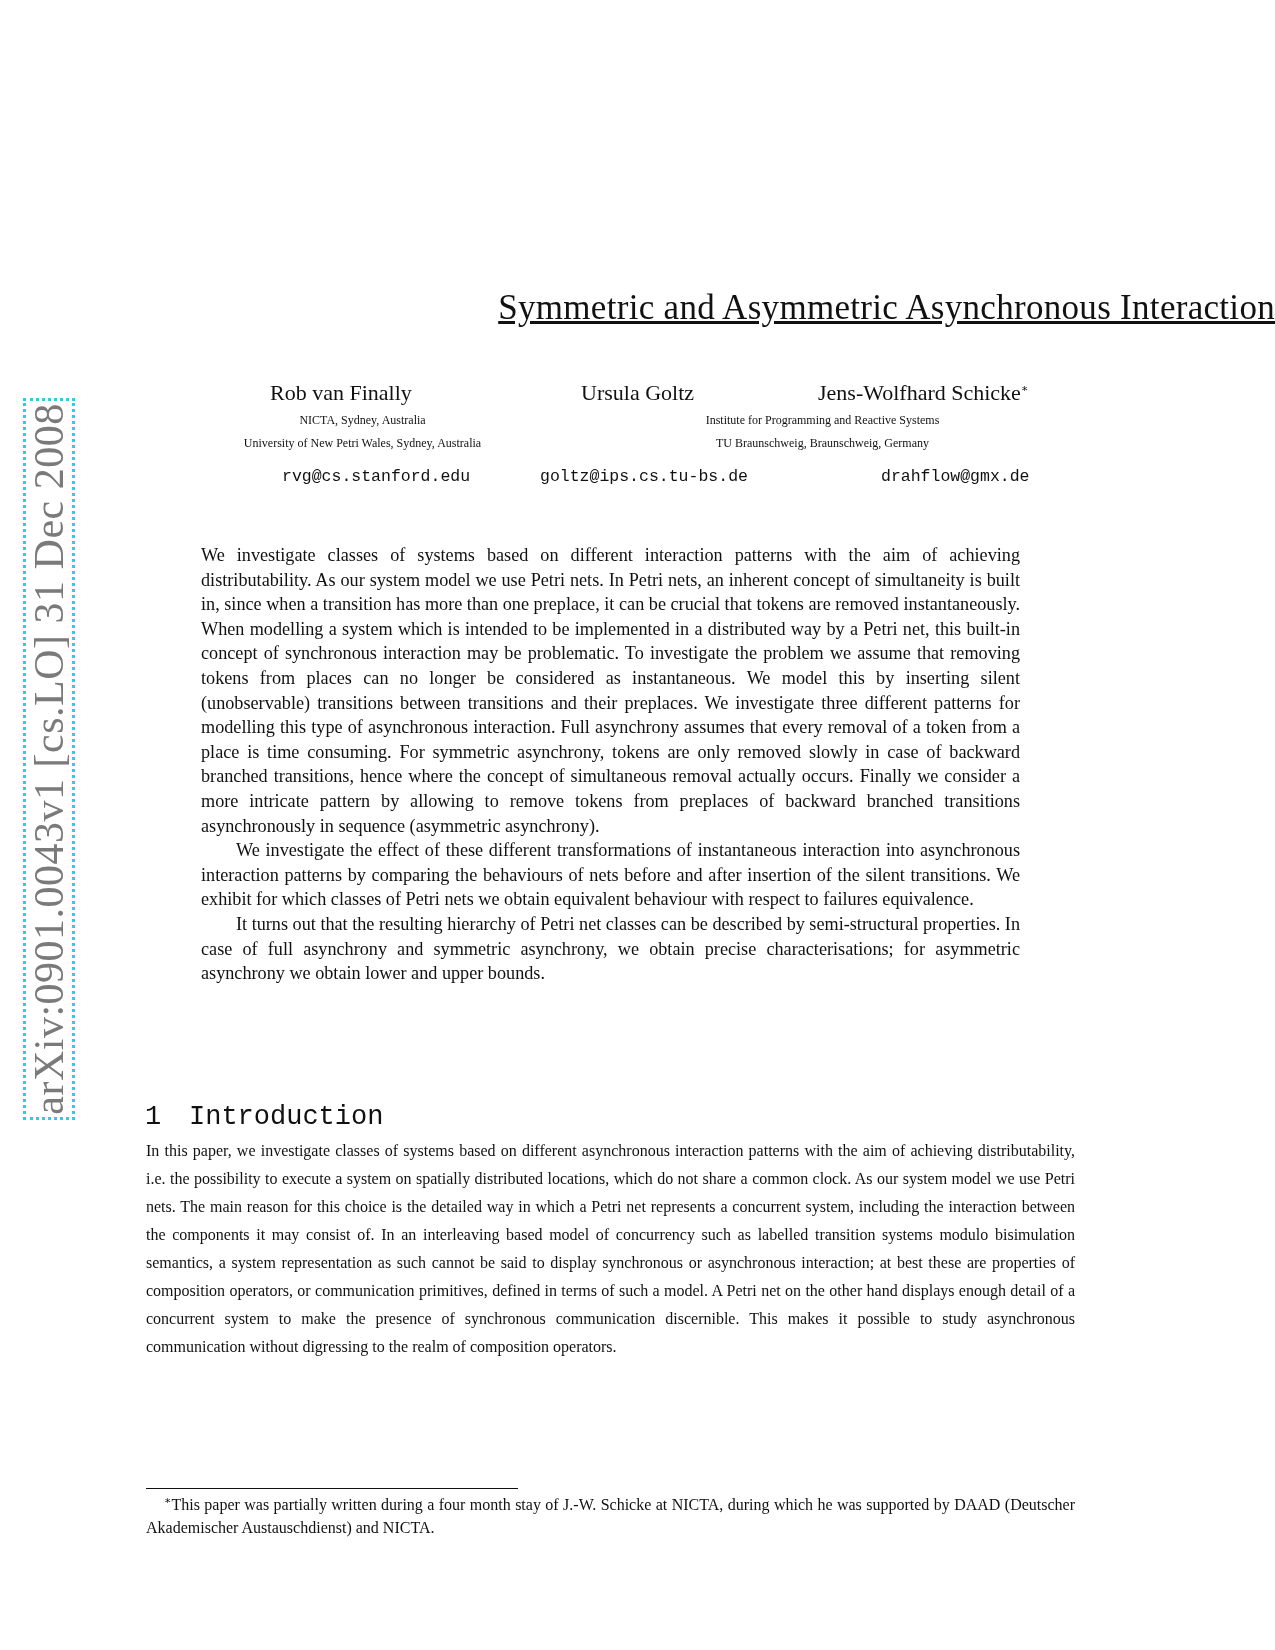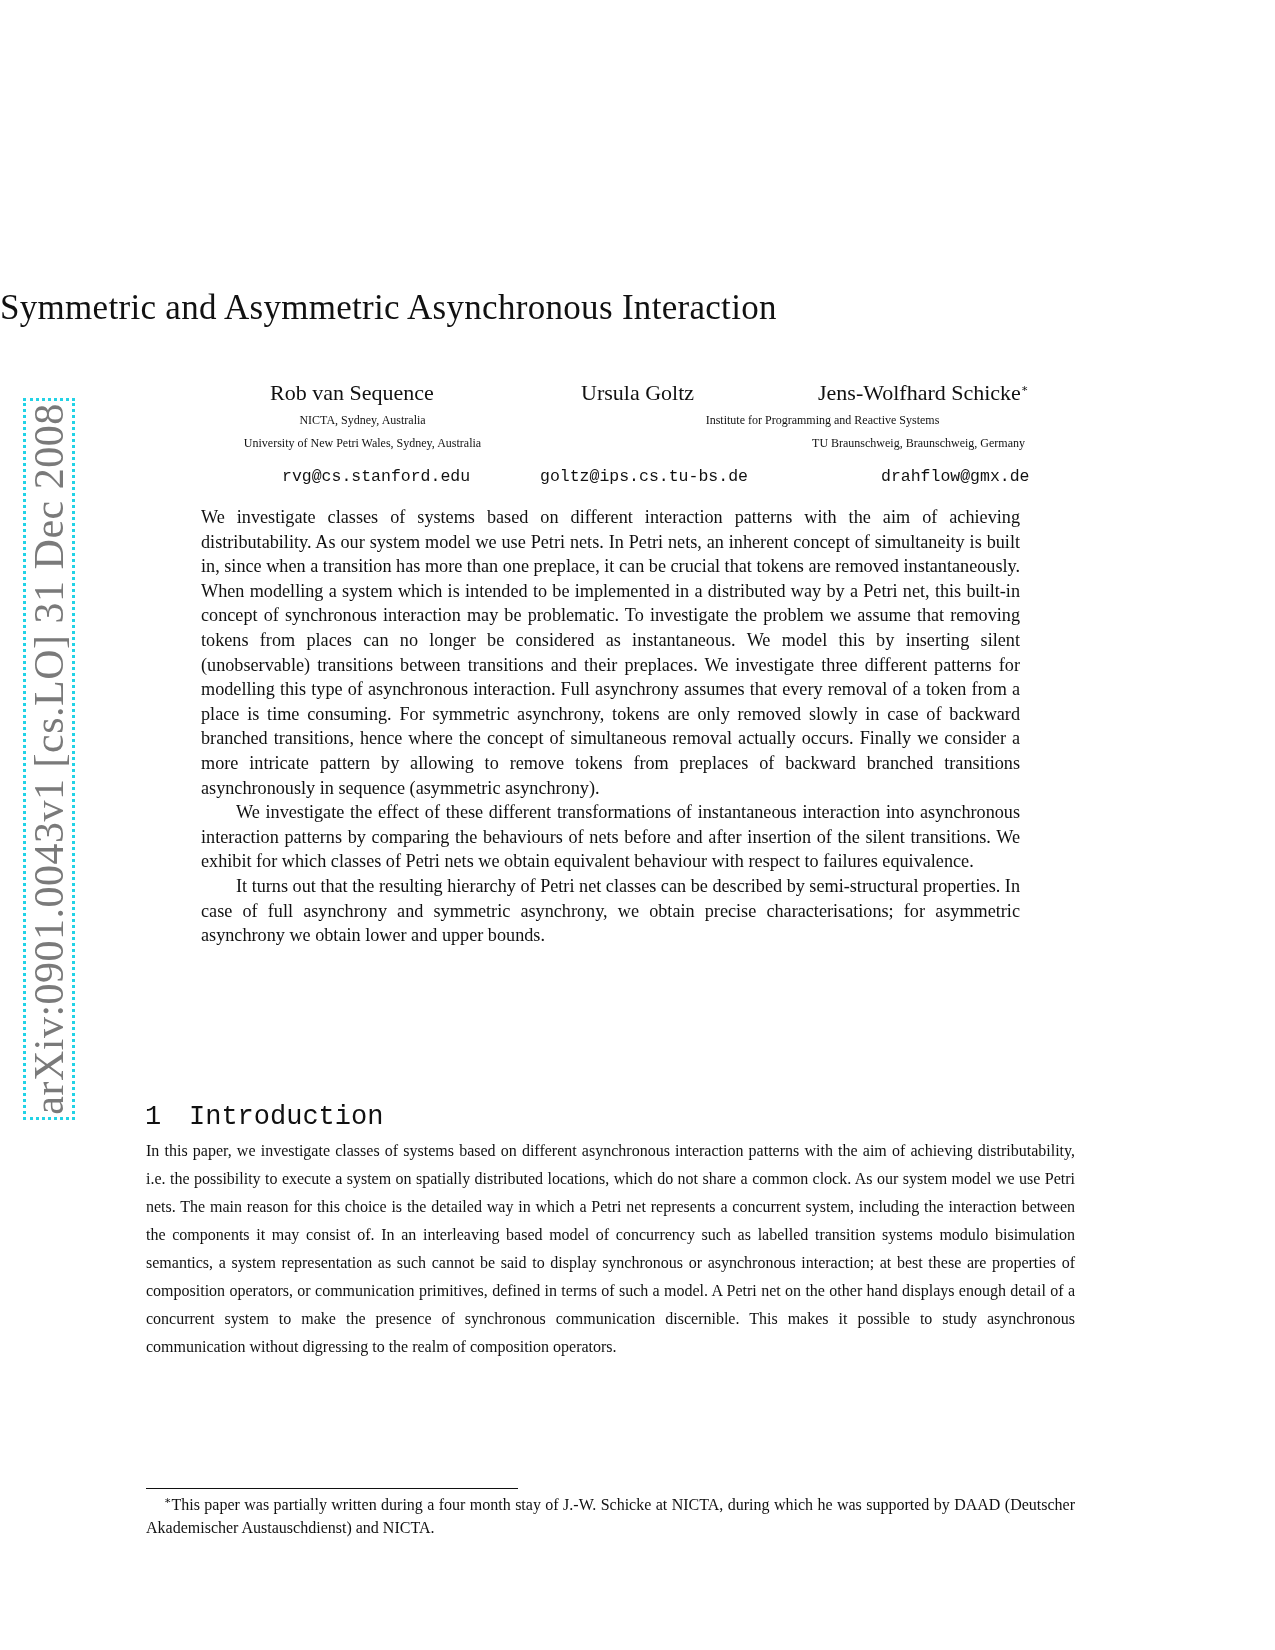--- a/index.html
+++ b/index.html
@@ -8,30 +8,30 @@
   .abs { position: absolute; }
 
   
   #stamp { left: 23px; top: 398px; width: 52px; height: 722px;
            border: 3px dotted #22d3e6; box-sizing: border-box; }
   #stamp-text { position: absolute; left: 50%; top: 50%;
                 transform: translate(-50%, -50%) rotate(-90deg);
                 white-space: nowrap; font-size: 42px; color: #7a7a7a;
                 letter-spacing: 0.5px; }
 
-  #title { left: 0; width: 1275px; top: 288px; text-align: left;
-           font-size: 35px; letter-spacing: 0.3px; }
+  #title { left: 0; width: 1275px; top: 288px; text-align: right;
+           font-size: 35px; letter-spacing: 0.3px; text-decoration: underline; }
 
   .author { font-size: 22px; top: 380px; white-space: nowrap; }
   .affil { font-size: 12px; white-space: nowrap; text-align: center; }
   .email { font-family: "Liberation Mono", "DejaVu Sans Mono", monospace;
            font-size: 16.5px; top: 467px; white-space: nowrap; margin-left: 24px; }
   sup { font-size: 11px; vertical-align: super; line-height: 0; }
 
-  #abstract { left: 201px; width: 819px; top: 505px; font-size: 18.2px;
+  #abstract { left: 201px; width: 819px; top: 543px; font-size: 18.2px;
               line-height: 24.6px; text-align: justify; }
   #abstract p { margin: 0; text-indent: 35px; }
   #abstract p:first-child { text-indent: 0; }
 
   #section-heading { left: 145px; top: 1102px; font-size: 27px; white-space: nowrap; font-family: Liberation Mono, monospace; }
   #section-num { display: inline-block; width: 44px; }
 
   #intro { left: 146px; width: 929px; top: 1137px; font-size: 16px;
            line-height: 28px; text-align: justify; margin: 0; }
 
@@ -42,28 +42,28 @@
 </style>
 </head>
 <body>
 
 <div id="stamp" class="abs">
   <div id="stamp-text">arXiv:0901.0043v1  [cs.LO]  31 Dec 2008</div>
 </div>
 
 <div id="title" class="abs">Symmetric and Asymmetric Asynchronous Interaction</div>
 
-<div class="abs author" style="left:270px;"><span>Rob van Sequence</span></div>
+<div class="abs author" style="left:270px;"><span>Rob van Finally</span></div>
 <div class="abs author" style="left:581px;"><span>Ursula Goltz</span></div>
 <div class="abs author" style="left:818px;"><span>Jens-Wolfhard Schicke</span><sup>∗</sup></div>
 
 <div class="abs affil" style="left:160px; width:405px; top:413px;">NICTA, Sydney, Australia</div>
 <div class="abs affil" style="left:160px; width:405px; top:436px;">University of New Petri Wales, Sydney, Australia</div>
 <div class="abs affil" style="left:620px; width:405px; top:413px;">Institute for Programming and Reactive Systems</div>
-<div class="abs affil" style="left:620px; width:405px; top:436px;text-align:right;">TU Braunschweig, Braunschweig, Germany</div>
+<div class="abs affil" style="left:620px; width:405px; top:436px;">TU Braunschweig, Braunschweig, Germany</div>
 
 <div class="abs email" style="left:258px;">rvg@cs.stanford.edu</div>
 <div class="abs email" style="left:516px;">goltz@ips.cs.tu-bs.de</div>
 <div class="abs email" style="left:857px;">drahflow@gmx.de</div>
 
 <div id="abstract" class="abs">
   <p>We investigate classes of systems based on different interaction patterns with the aim of achieving distributability. As our system model we use Petri nets. In Petri nets, an inherent concept of simultaneity is built in, since when a transition has more than one preplace, it can be crucial that tokens are removed instantaneously. When modelling a system which is intended to be implemented in a distributed way by a Petri net, this built-in concept of synchronous interaction may be problematic. To investigate the problem we assume that removing tokens from places can no longer be considered as instantaneous. We model this by inserting silent (unobservable) transitions between transitions and their preplaces. We investigate three different patterns for modelling this type of asynchronous interaction. Full asynchrony assumes that every removal of a token from a place is time consuming. For symmetric asynchrony, tokens are only removed slowly in case of backward branched transitions, hence where the concept of simultaneous removal actually occurs. Finally we consider a more intricate pattern by allowing to remove tokens from preplaces of backward branched transitions asynchronously in sequence (asymmetric asynchrony).</p>
   <p>We investigate the effect of these different transformations of instantaneous interaction into asynchronous interaction patterns by comparing the behaviours of nets before and after insertion of the silent transitions. We exhibit for which classes of Petri nets we obtain equivalent behaviour with respect to failures equivalence.</p>
   <p>It turns out that the resulting hierarchy of Petri net classes can be described by semi-structural properties. In case of full asynchrony and symmetric asynchrony, we obtain precise characterisations; for asymmetric asynchrony we obtain lower and upper bounds.</p>
 </div>

